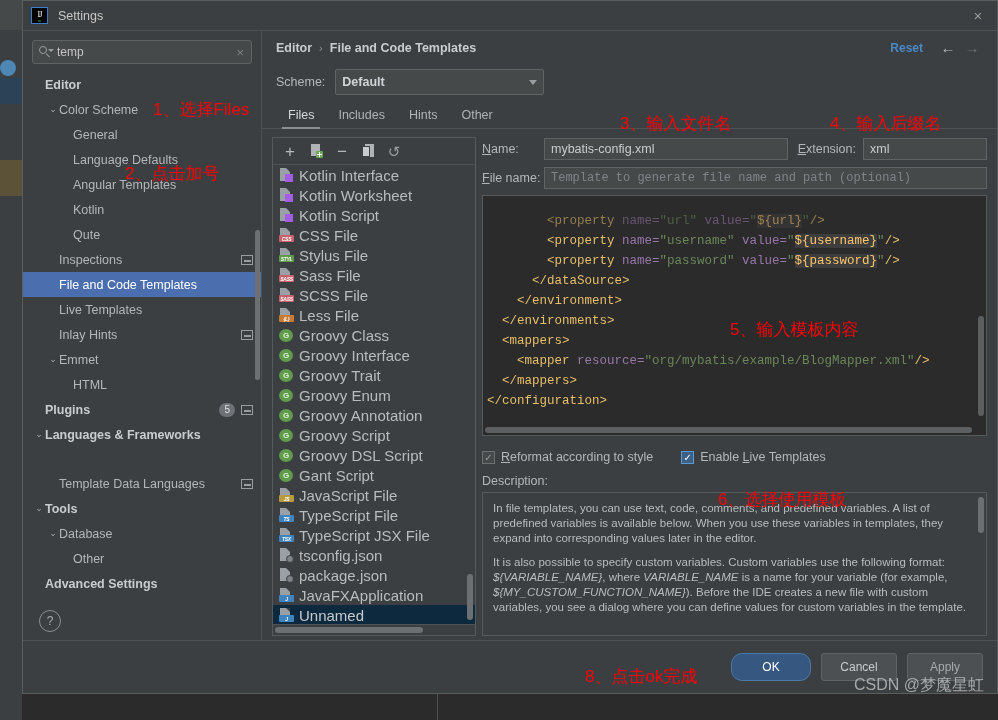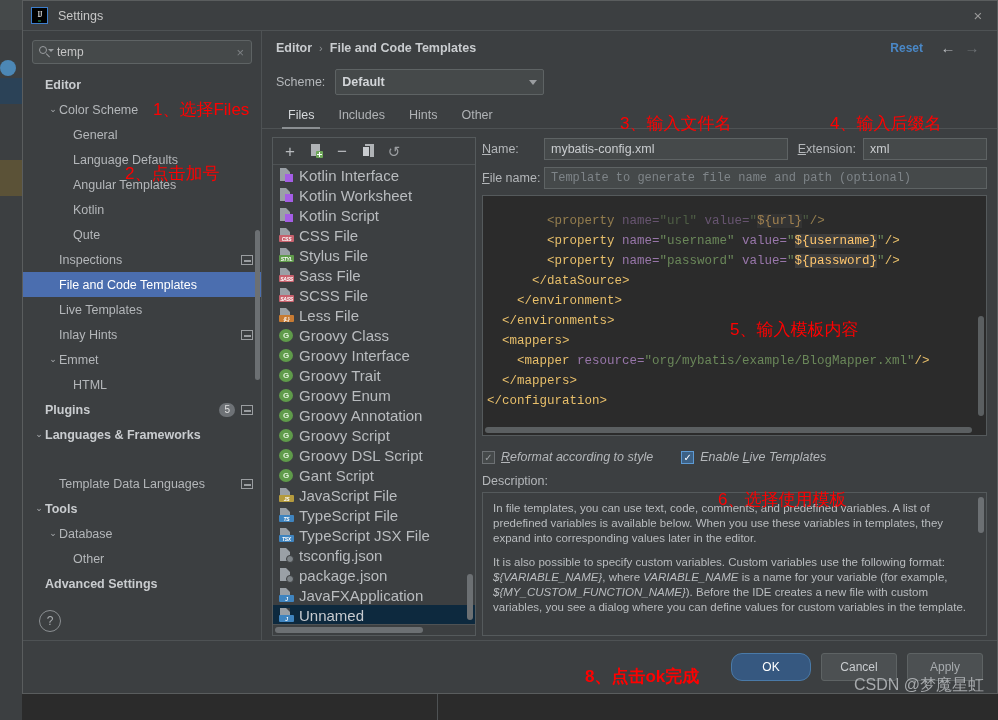--- a/index.html
+++ b/index.html
@@ -162,21 +162,21 @@
   .code .pnt{color:#a9b7c6;}
   .code .clipped{opacity:.55;}
   .code-vscroll{position:absolute;right:2px;top:120px;width:6px;height:100px;background:#5b5f61;border-radius:3px;}
   .code-hscroll{position:absolute;left:2px;right:14px;bottom:2px;height:6px;background:#5b5f61;border-radius:3px;}
 
   .checkrow{height:30px;flex:0 0 30px;display:flex;align-items:center;gap:0;padding-top:6px;}
   .chk{width:13px;height:13px;box-sizing:border-box;display:flex;align-items:center;
     justify-content:center;font-size:10px;margin-right:6px;cursor:pointer;}
   .chk.disabled{background:#45494a;border:1px solid #6d7174;color:#9a9da0;}
   .chk.on{background:#3d6185;border:1px solid #5d9ad4;color:#ffffff;}
-  .chk-label{font-size:12.5px;color:#b4b7ba;margin-right:28px;font-style:italic;}
+  .chk-label{font-size:12.5px;color:#b4b7ba;margin-right:28px;}
   .chk-label u{text-decoration:underline;}
 
   .desc-label{font-size:12.5px;color:#b4b7ba;margin:2px 0 4px 0;}
   .descbox{flex:0 0 auto;height:144px;background:#3c3f41;border:1px solid #555a5c;box-sizing:border-box;
     padding:8px 10px;position:relative;overflow:hidden;}
   .descbox p{margin:0 0 9px 0;font-size:11.5px;line-height:15px;color:#b9bcbf;}
   .descbox p:last-child{margin-bottom:0;}
   .descbox i{font-style:italic;}
   .desc-scroll{position:absolute;right:2px;top:4px;width:6px;height:36px;background:#6c7073;border-radius:3px;}
 
@@ -580,13 +580,13 @@
 </div>
 
 <div class="watermark">CSDN @梦魔星虹</div>
 
 <div class="anno" style="left: 153px; top: 98px;">1、选择Files</div>
 <div class="anno" style="left: 125px; top: 162px;">2、点击加号</div>
 <div class="anno" style="left: 620px; top: 112px;">3、输入文件名</div>
 <div class="anno" style="left: 830px; top: 112px;">4、输入后缀名</div>
 <div class="anno" style="left: 730px; top: 318px;">5、输入模板内容</div>
 <div class="anno" style="left: 718px; top: 488px;">6、选择使用模板</div>
-<div class="anno" style="left: 585px; top: 665px; font-weight: bold;">8、点击ok完成</div>
+<div class="anno" style="left: 585px; top: 665px;">8、点击ok完成</div>
 
 </body></html>

